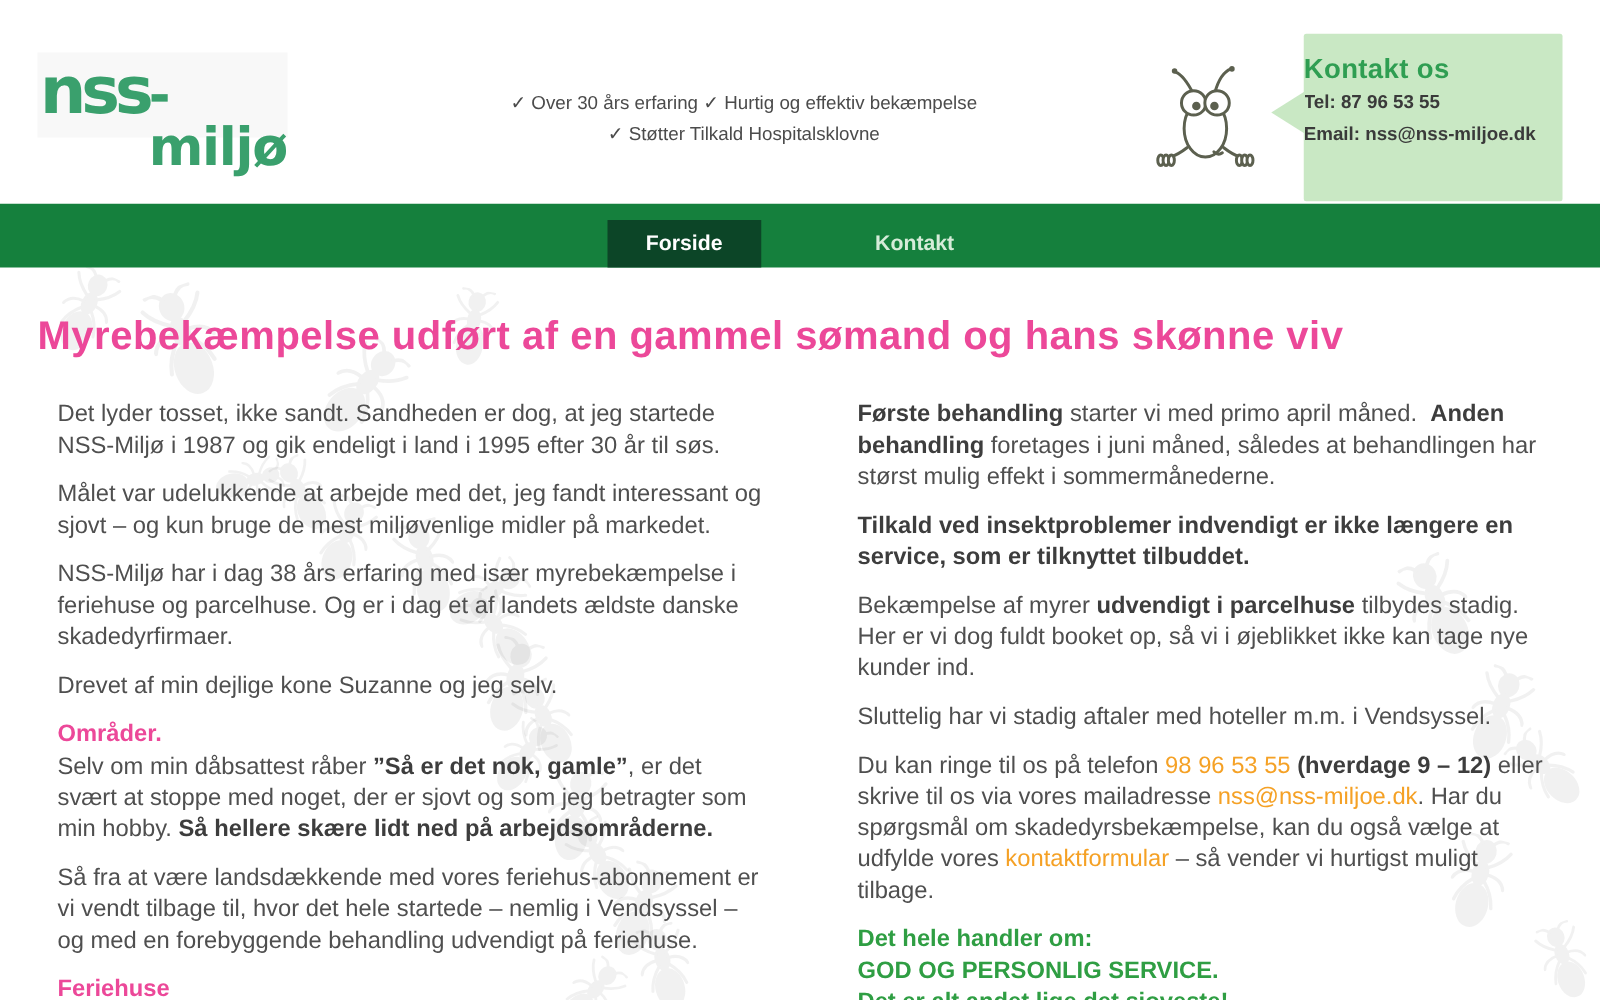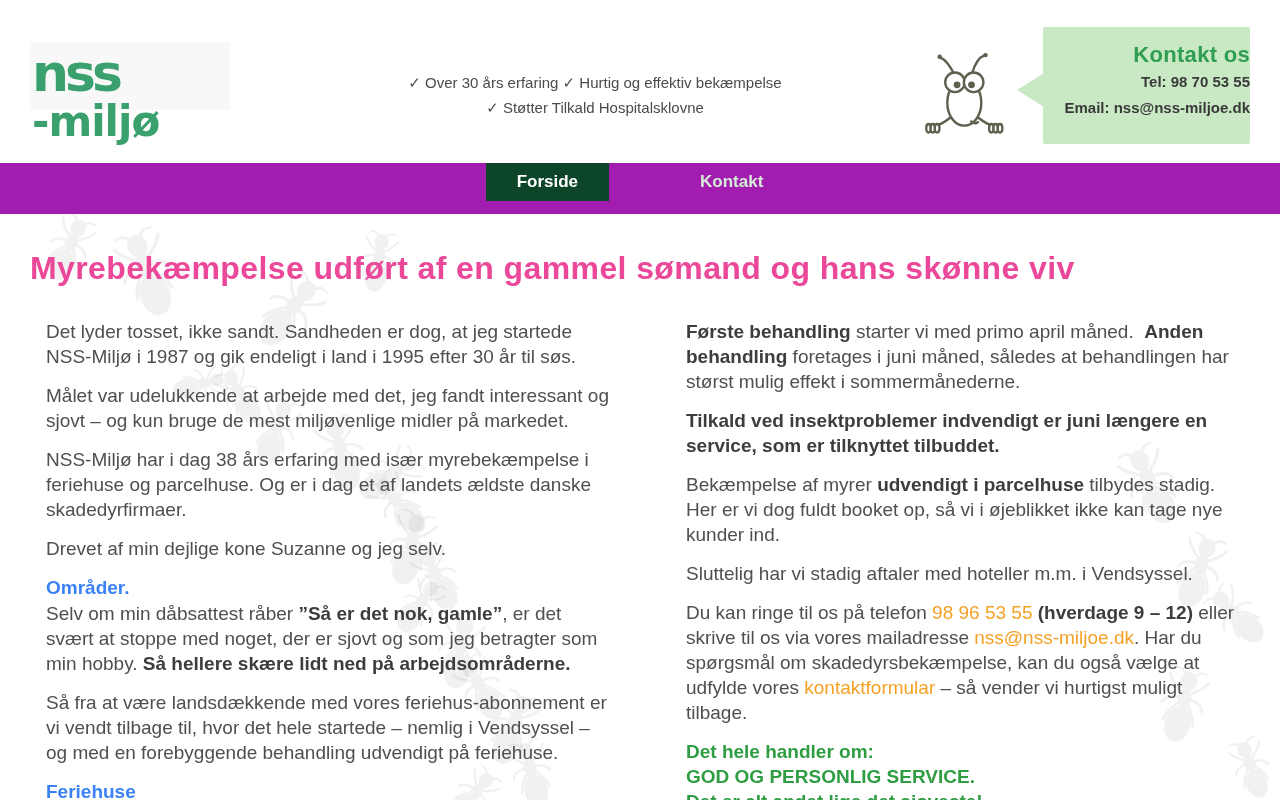--- a/index.html
+++ b/index.html
@@ -13,52 +13,52 @@
 
   
   #ant-layer { position: absolute; left: 0; top: 0; width: 1280px; height: 800px; z-index: 0; pointer-events: none; }
   .ant { position: absolute; width: 40px; height: 70px; opacity: 0.07; fill: #444; stroke: #444; }
 
   
   header { position: relative; height: 163px; background: #ffffff; z-index: 2; }
   .logo {
     position: absolute; left: 30px; top: 42px; width: 200px; height: 68px;
     background: #f8f8f8; display: flex; align-items: baseline; padding: 4px 2px 0 2px;
-    cursor: pointer; text-decoration: none; flex-direction: column;
+    cursor: pointer; text-decoration: none;
   }
   .logo-nss {
     font-family: "DejaVu Sans", sans-serif; font-weight: 800; font-size: 52px;
     color: #3aa06d; letter-spacing: -4px; line-height: 1.05;
   }
   .logo-miljo {
     font-family: "DejaVu Sans", sans-serif; font-weight: 800; font-size: 42px;
     color: #3aa06d; letter-spacing: -1px; line-height: 1;
   }
   .tagline {
     position: absolute; left: 350px; top: 70px; width: 490px;
     text-align: center; font-size: 15px; color: #4b4b4b; line-height: 25px;
   }
   .mascot { position: absolute; left: 920px; top: 50px; width: 92px; height: 85px; }
   .bubble {
-    position: absolute; left: 1043px; top: 27px; width: 207px; height: 117px;
-    background: #c9e8c4; border-radius: 2px; text-align: right;
+    position: absolute; left: 1043px; top: 27px; width: 207px; height: 134px;
+    background: #c9e8c4; border-radius: 2px; text-align: left;
   }
   .bubble-tail {
     position: absolute; left: -26px; top: 46px; width: 0; height: 0;
     border-right: 27px solid #c9e8c4;
     border-top: 17px solid transparent; border-bottom: 17px solid transparent;
   }
   .bubble-title { margin: 15px 0 5px 0; font-size: 22px; font-weight: 700; color: #2f9e52; letter-spacing: 0.3px; }
   .bubble-tel   { font-size: 15px; font-weight: 700; color: #3a3a3a; margin-bottom: 9px; }
   .bubble-email { font-size: 15px; font-weight: 600; color: #3a3a3a; }
 
   
   nav {
-    position: relative; z-index: 2; height: 51px; background: #a21caf;
-    display: flex; justify-content: center; align-items: flex-start; gap: 60px;
+    position: relative; z-index: 2; height: 51px; background: #15803d;
+    display: flex; justify-content: center; align-items: flex-end; gap: 60px;
   }
   .nav-item {
     font-size: 17px; font-weight: 600; color: #d6ecd9;
     padding: 9px 31px; cursor: pointer; white-space: nowrap;
   }
   .nav-item.active { background: #0c4527; color: #ffffff; }
 
   
   main { position: relative; z-index: 1; padding: 17px 40px 0 30px; }
   .page-title {
@@ -69,21 +69,21 @@
   .columns { display: flex; gap: 60px; align-items: flex-start; }
   .col-left  { width: 580px; }
   .col-right { width: 570px; }
   p.block {
     margin: 14px 0 0 16px; font-size: 19px; line-height: 25px;
     color: #4f4f4f; white-space: pre-line;
   }
   p.block:first-child { margin-top: 0; }
   p.block.tight { margin-top: 1px; }
   .seg-b  { font-weight: 700; color: #3d3d3d; }
-  .seg-g  { font-weight: 700; color: #3b82f6; }
+  .seg-g  { font-weight: 700; color: #ec4899; }
   .seg-g2 { font-weight: 600; color: #2f9e43; }
   a.seg-link { color: #f5a125; font-weight: 500; text-decoration: none; cursor: pointer; }
 
   .hidden-defs { position: absolute; width: 0; height: 0; overflow: hidden; }
 </style>
 </head>
 <body>
 
 <svg class="hidden-defs" aria-hidden="true">
   <symbol id="ant-shape" viewBox="0 0 40 70">
@@ -205,21 +205,21 @@
         <ellipse cx="16" cy="92" rx="2.8" ry="5"></ellipse>
       <ellipse cx="80" cy="92" rx="2.8" ry="5"></ellipse>
         <ellipse cx="85" cy="92" rx="2.8" ry="5"></ellipse>
         <ellipse cx="90" cy="92" rx="2.8" ry="5"></ellipse>
     </g>
   </svg>
 
   <div class="bubble">
     <div class="bubble-tail"></div>
     <div class="bubble-title">Kontakt os</div>
-    <div class="bubble-tel">Tel: 98 70 53 55</div>
+    <div class="bubble-tel">Tel: 87 96 53 55</div>
     <div class="bubble-email">Email: nss@nss-miljoe.dk</div>
   </div>
 </header>
 
 <nav>
   <div class="nav-item active">Forside</div>
   <div class="nav-item">Kontakt</div>
 </nav>
 
 <main>
@@ -230,21 +230,21 @@
         <p class="block"><span class="seg-n">Målet var udelukkende at arbejde med det, jeg fandt interessant og sjovt – og kun bruge de mest miljøvenlige midler på markedet.</span></p>
         <p class="block"><span class="seg-n">NSS-Miljø har i dag 38 års erfaring med især myrebekæmpelse i feriehuse og parcelhuse. Og er i dag et af landets ældste danske skadedyrfirmaer.</span></p>
         <p class="block"><span class="seg-n">Drevet af min dejlige kone Suzanne og jeg selv.</span></p>
         <p class="block"><span class="seg-g">Områder.</span></p>
         <p class="block tight"><span class="seg-n">Selv om min dåbsattest råber </span><span class="seg-b">”Så er det nok, gamle”</span><span class="seg-n">, er det svært at stoppe med noget, der er sjovt og som jeg betragter som min hobby. </span><span class="seg-b">Så hellere skære lidt ned på arbejdsområderne.</span></p>
         <p class="block"><span class="seg-n">Så fra at være landsdækkende med vores feriehus-abonnement er vi vendt tilbage til, hvor det hele startede – nemlig i Vendsyssel – og med en forebyggende behandling udvendigt på feriehuse.</span></p>
         <p class="block"><span class="seg-g">Feriehuse</span></p>
       </div>
     <div class="col-right">
         <p class="block"><span class="seg-b">Første behandling</span><span class="seg-n"> starter vi med primo april måned. &nbsp;</span><span class="seg-b">Anden behandling</span><span class="seg-n"> foretages i juni måned, således at behandlingen har størst mulig effekt i sommermånederne.</span></p>
-        <p class="block"><span class="seg-b">Tilkald ved insektproblemer indvendigt er juni længere en service, som er tilknyttet tilbuddet.</span></p>
+        <p class="block"><span class="seg-b">Tilkald ved insektproblemer indvendigt er ikke længere en service, som er tilknyttet tilbuddet.</span></p>
         <p class="block"><span class="seg-n">Bekæmpelse af myrer </span><span class="seg-b">udvendigt i parcelhuse</span><span class="seg-n"> tilbydes stadig. Her er vi dog fuldt booket op, så vi i øjeblikket ikke kan tage nye kunder ind.</span></p>
         <p class="block"><span class="seg-n">Sluttelig har vi stadig aftaler med hoteller m.m. i Vendsyssel.</span></p>
         <p class="block"><span class="seg-n">Du kan ringe til os på telefon </span><a class="seg-link">98 96 53 55</a><span class="seg-n"> </span><span class="seg-b">(hverdage 9 – 12)</span><span class="seg-n"> eller skrive til os via vores mailadresse </span><a class="seg-link">nss@nss-miljoe.dk</a><span class="seg-n">. Har du spørgsmål om skadedyrsbekæmpelse, kan du også vælge at udfylde vores </span><a class="seg-link">kontaktformular</a><span class="seg-n"> – så vender vi hurtigst muligt tilbage.</span></p>
         <p class="block"><span class="seg-g2">Det hele handler om:
 GOD OG PERSONLIG SERVICE.
 Det er alt andet lige det sjoveste!</span></p>
       </div>
   </div>
 </main>
 

